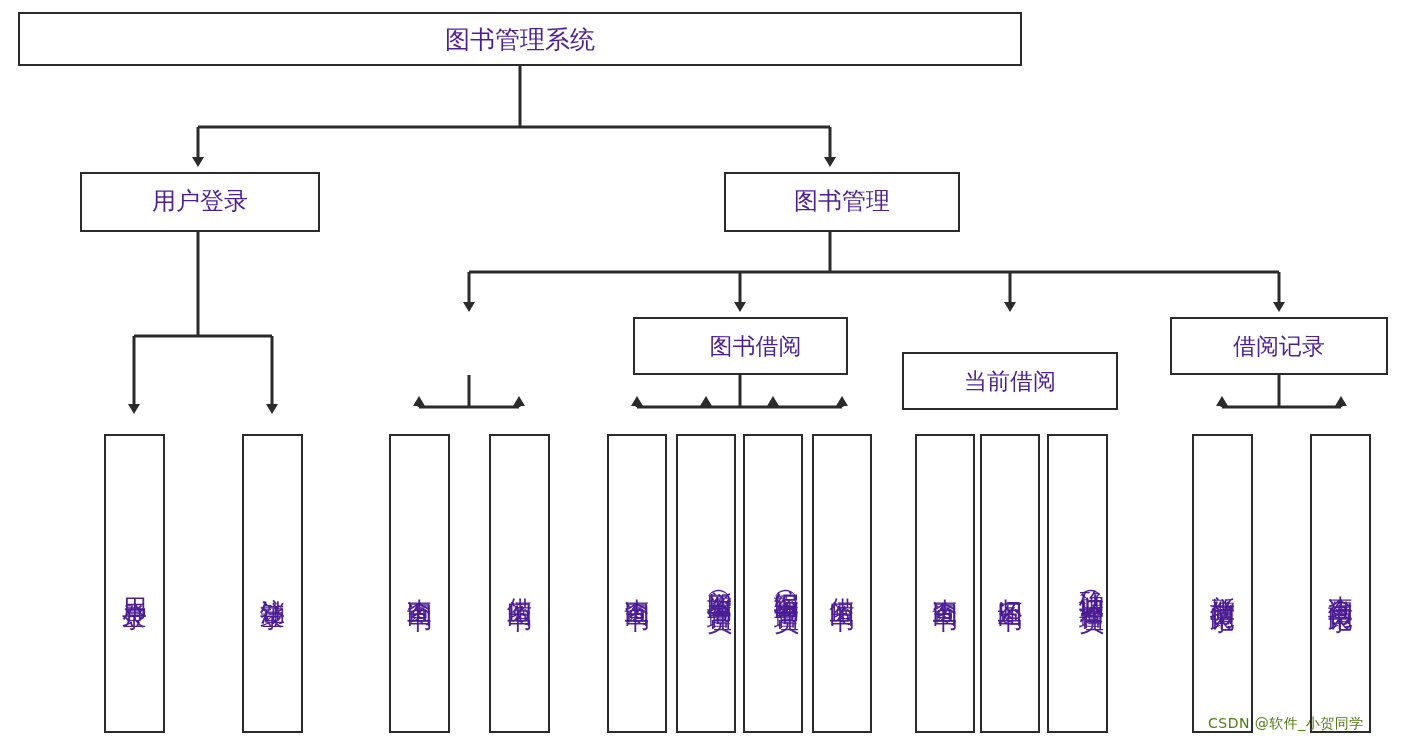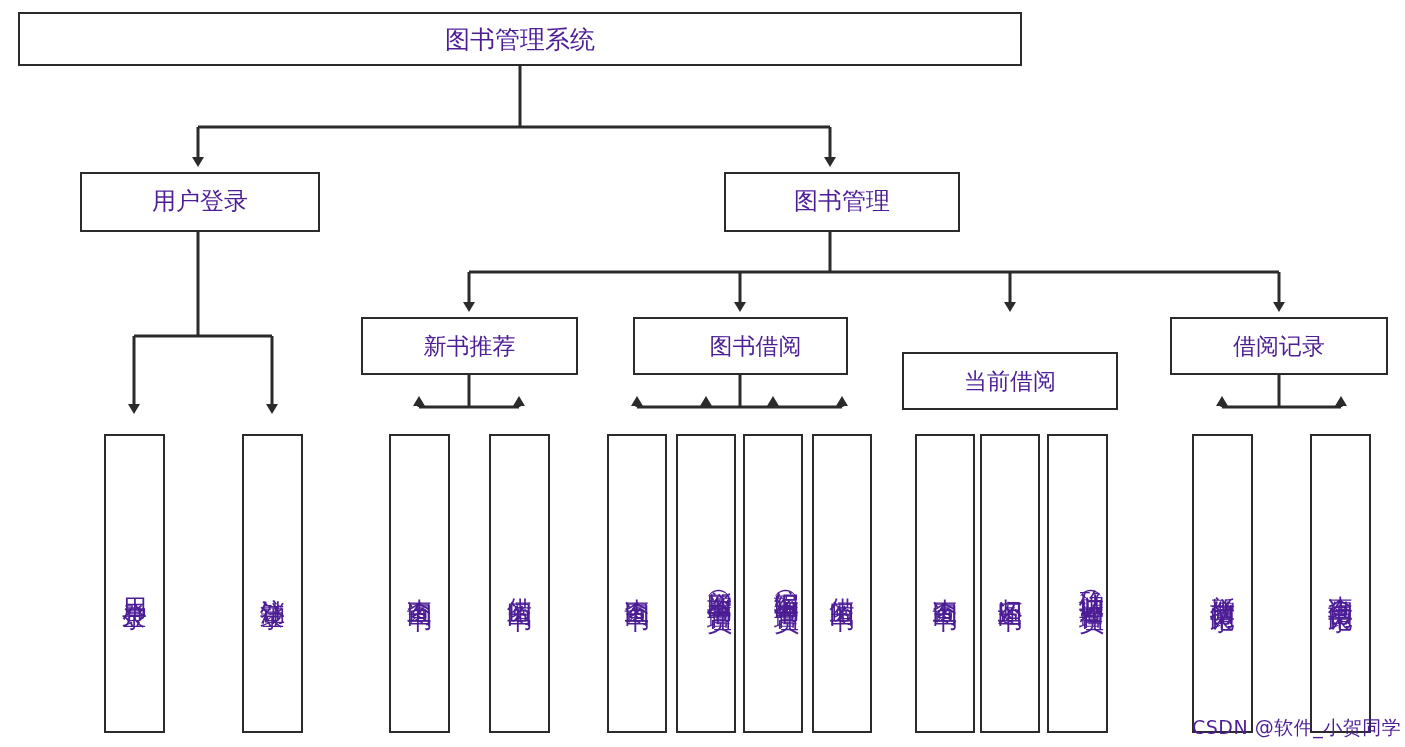--- a/index.html
+++ b/index.html
@@ -54,24 +54,25 @@
     padding: 6px 0;
     align-items: center;
     justify-content: center;
     white-space: nowrap;
   }
   .node.leaf.tall-text {
     align-items: flex-start;
   }
   .watermark {
     position: absolute;
-    font-size: 19px;
-    color: #4c1d95;
+    font-size: 14px;
+    color: #4d7c0f;
     white-space: nowrap;
     letter-spacing: 0.5px;
+    margin-left: 16px;
   }
 </style>
 </head>
 <body>
 
 <div id="canvas">
 
   <svg id="wires" viewBox="0 0 1405 747" xmlns="http://www.w3.org/2000/svg">
     <defs>
       <marker id="arrow" markerWidth="10" markerHeight="12" refX="1" refY="6" orient="auto" markerUnits="userSpaceOnUse">
@@ -120,21 +121,20 @@
       <path d="M1222,407 L1222,405" marker-end="url(#arrow)"></path>
       <path d="M1341,407 L1341,405" marker-end="url(#arrow)"></path>
     </g>
   </svg>
 
   <div class="node root" style="left:18px; top:12px; width:1004px; height:54px;">图书管理系统</div>
 
   <div class="node level2" style="left:80px; top:172px; width:240px; height:60px;">用户登录</div>
   <div class="node level2" style="left:712px; top:172px; width:236px; height:60px;margin-left:12px;">图书管理</div>
 
-  <div class="node level3" style="left:361px; top:317px; width:217px; height:58px;">新书推荐</div>
   <div class="node level3" style="left:633px; top:317px; width:215px; height:58px;padding-left:30px;">图书借阅</div>
   <div class="node level3" style="left:902px; top:317px; width:216px; height:58px;margin-top:35px;">当前借阅</div>
   <div class="node level3" style="left:1170px; top:317px; width:218px; height:58px;">借阅记录</div>
 
   <div class="node leaf" style="left:104px; top:434px; width:61px; height:299px;">用户登录</div>
   <div class="node leaf" style="left:242px; top:434px; width:61px; height:299px;">注销登录</div>
 
   <div class="node leaf" style="left:389px; top:434px; width:61px; height:299px;">查询图书</div>
   <div class="node leaf" style="left:489px; top:434px; width:61px; height:299px;">借阅图书</div>
 

